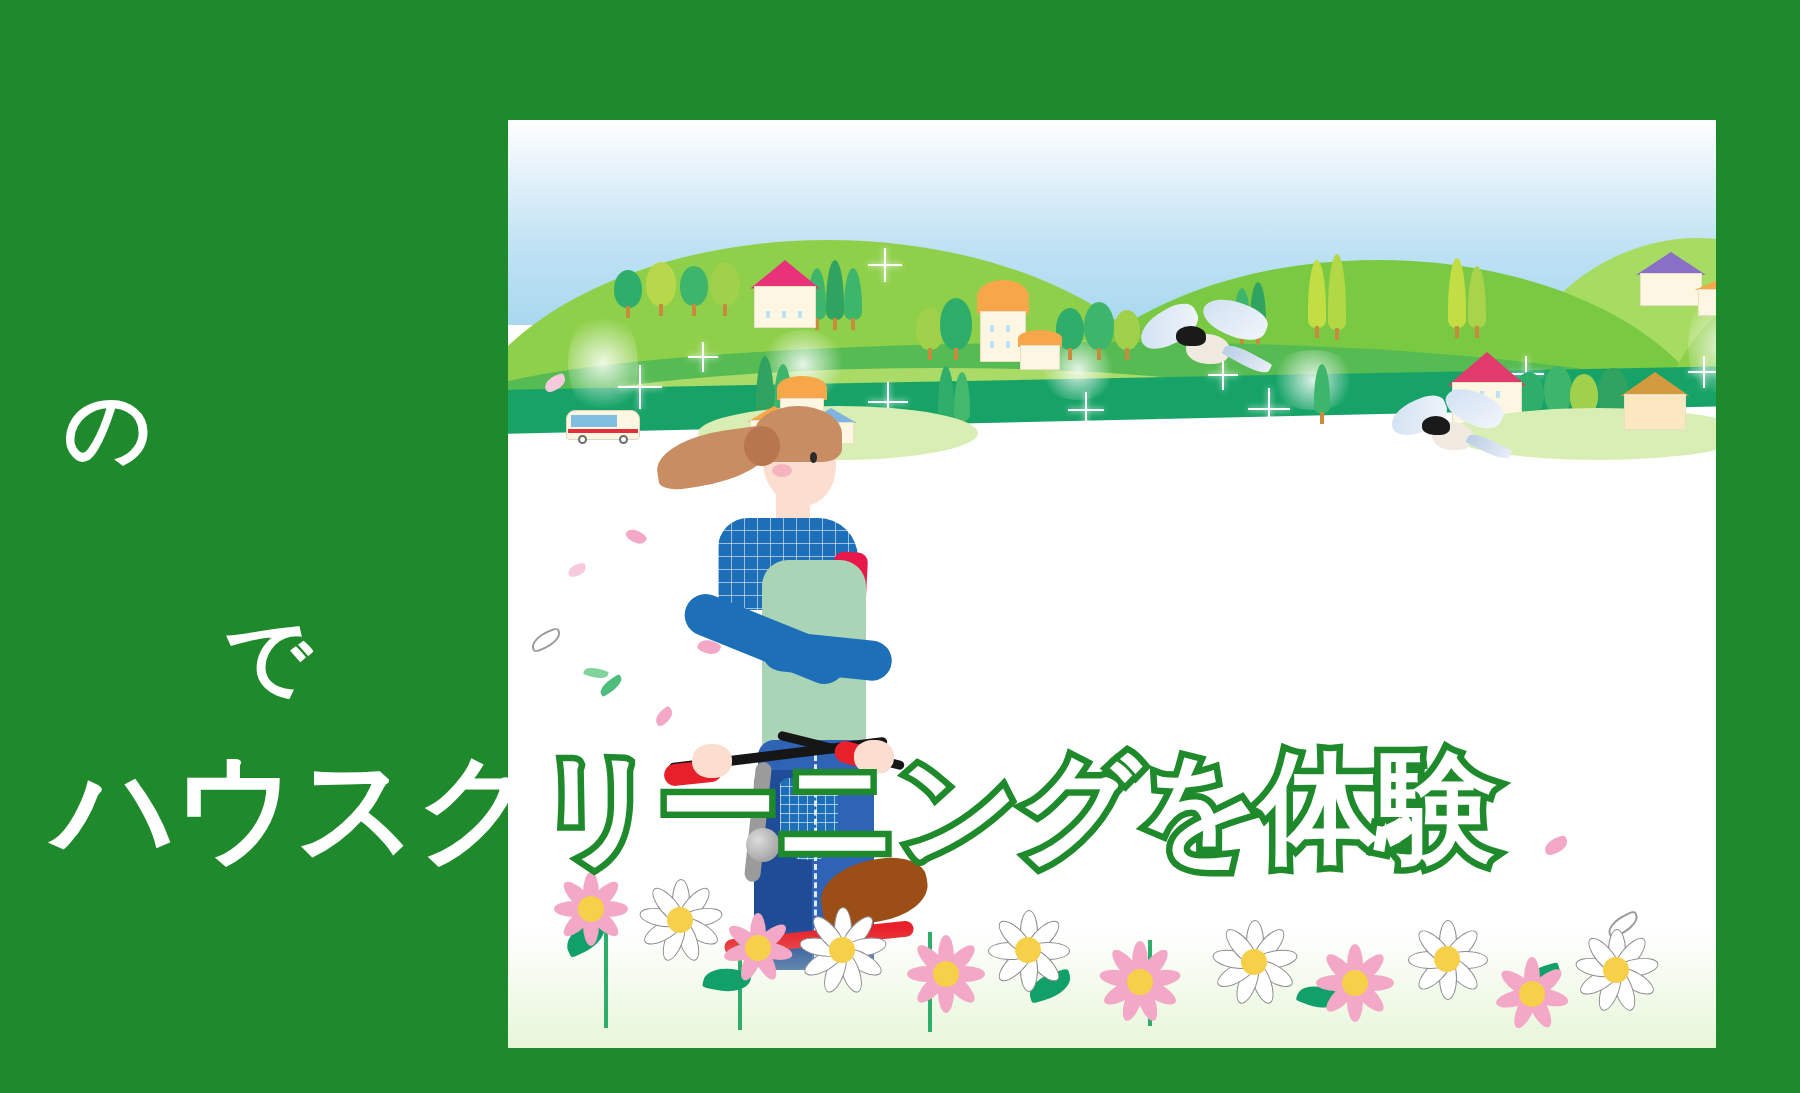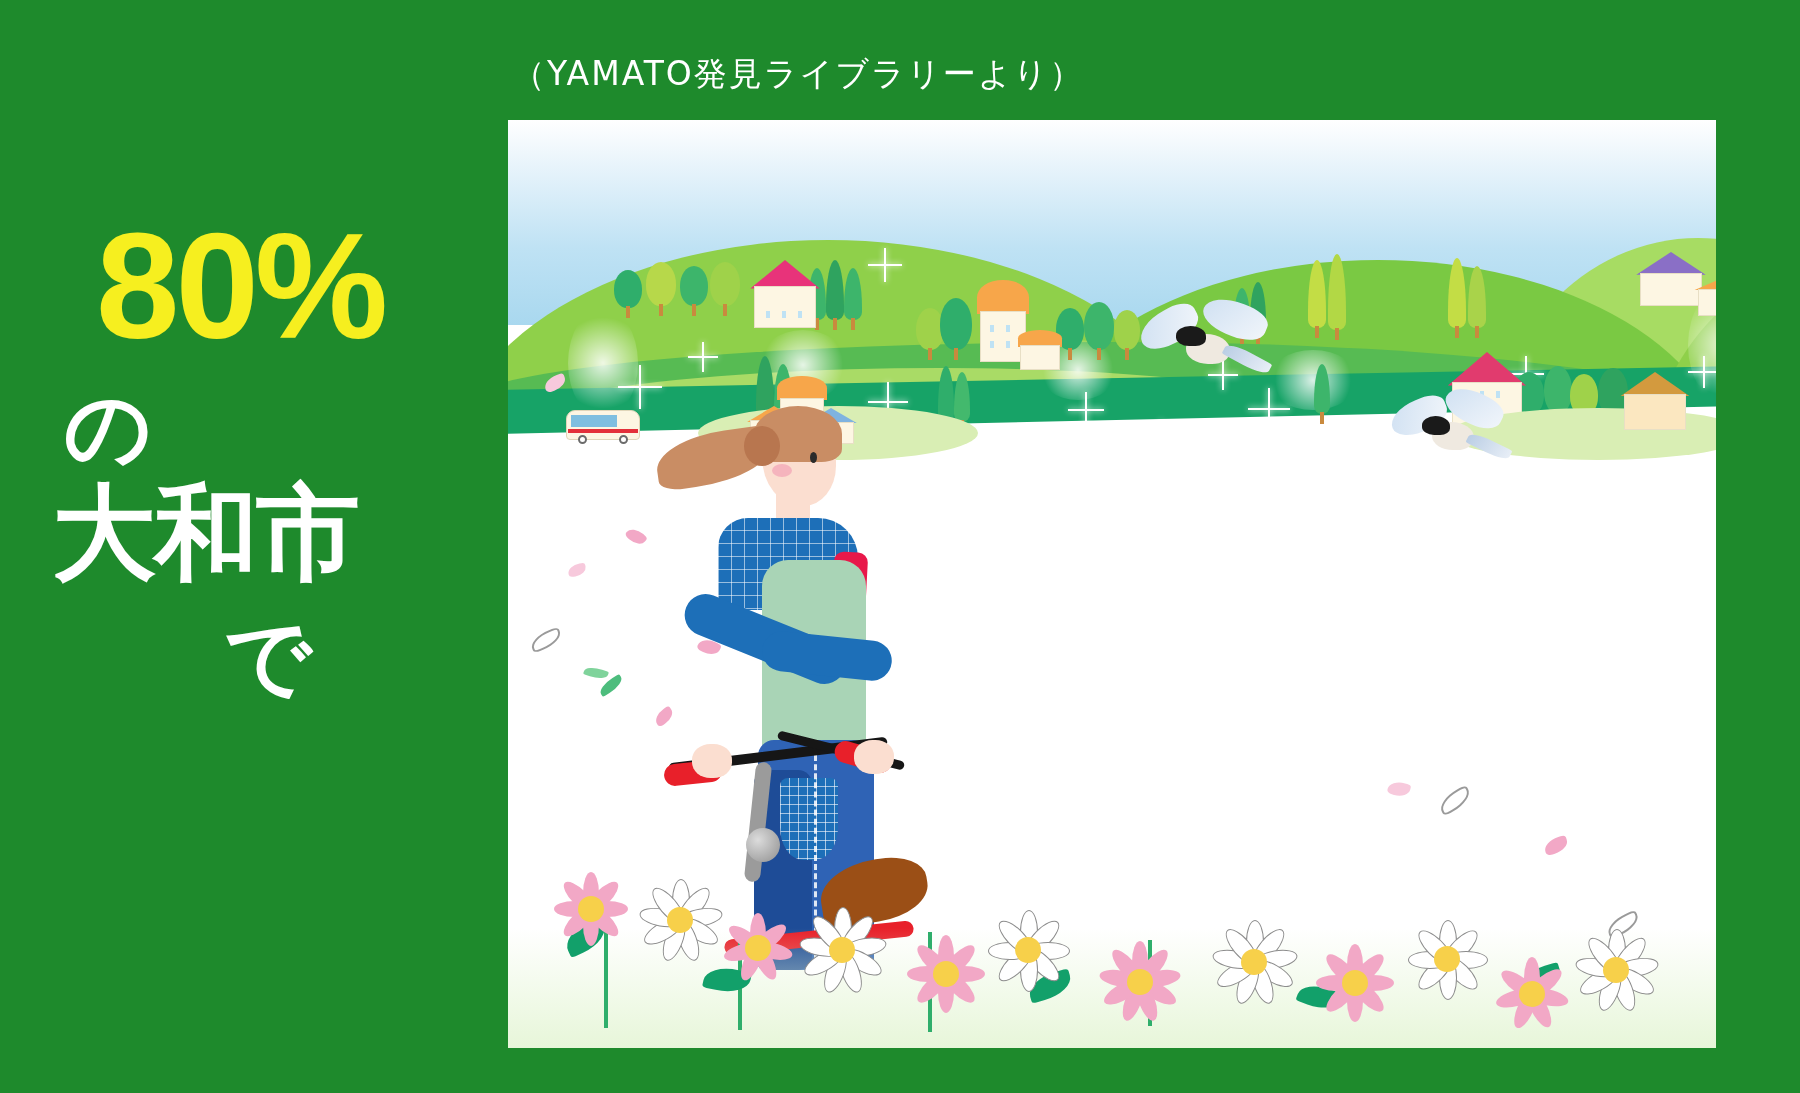--- a/index.html
+++ b/index.html
@@ -570,21 +570,19 @@
         <div class="pet" style="transform:rotate(160deg) translateY(-20px);"></div>
           <div class="pet" style="transform:rotate(200deg) translateY(-20px);"></div>
         <div class="pet" style="transform:rotate(240deg) translateY(-20px);"></div>
           <div class="pet" style="transform:rotate(280deg) translateY(-20px);"></div>
         <div class="pet" style="transform:rotate(320deg) translateY(-20px);"></div>
         <div class="core"></div>
       </div>
     </div>
   </div>
 
-  <div class="cap jp">（YAMATO発見ライブラリーより）</div>
-
-  <div class="t2">80%</div>
+
   <div class="t3 jp">の</div>
-  <div class="t4 jp">大和市</div>
   <div class="t5 jp">で</div>
 
+  <div class="headline jp"><span class="seg-a">ハウスク</span><span class="seg-b">リーニングを体験</span></div>
 
 </div>
 
 </body></html>

